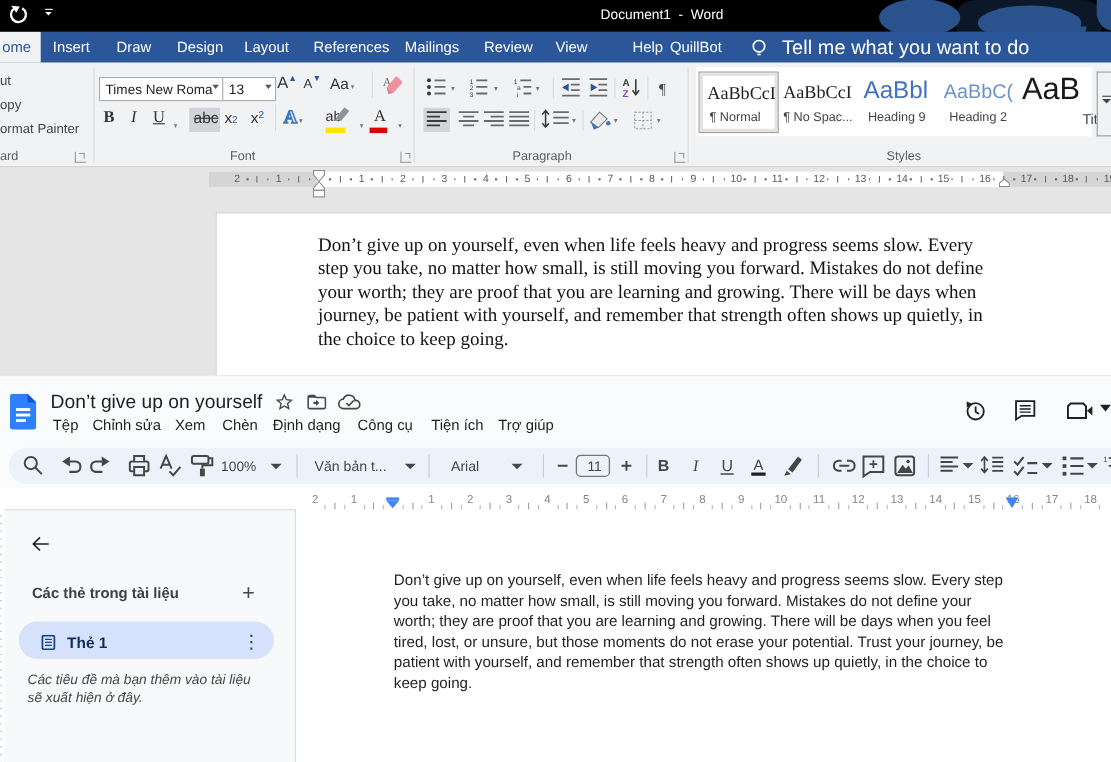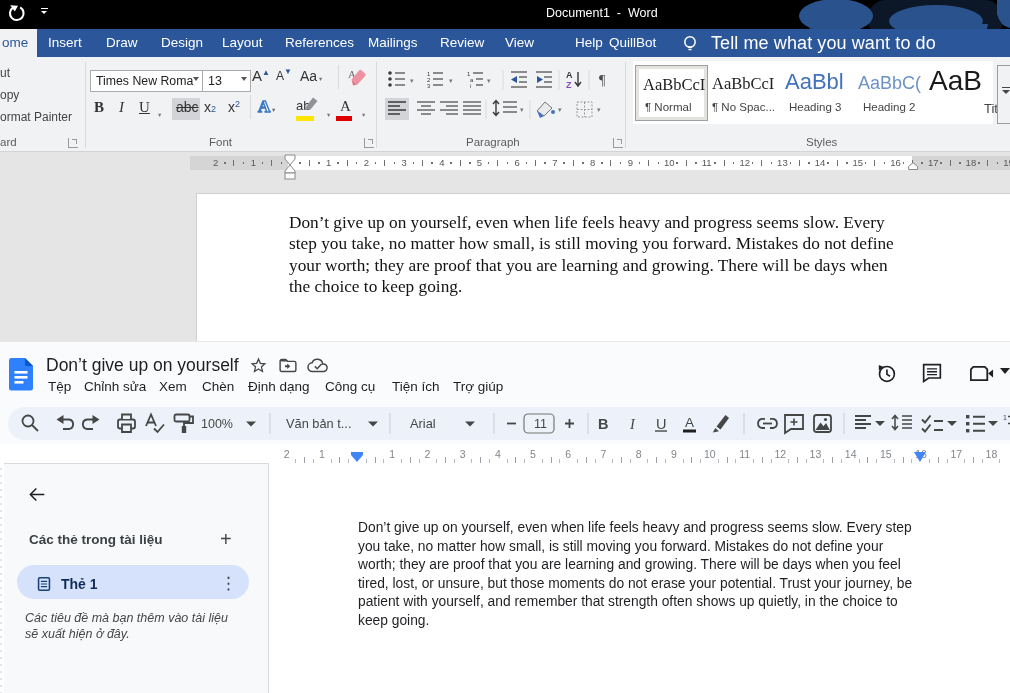--- a/index.html
+++ b/index.html
@@ -181,21 +181,21 @@
     <div class="sep" style="left:625px;"></div>
 
     <div class="abs" style="left:633px;top:4px;width:360px;height:63px;background:#fff;"></div>
     <div class="glabel" style="left:806px;">Styles</div>
     <div class="abs" style="left:635px;top:8px;width:71px;height:54px;background:#fff;border:1px solid #9f9f9f;box-shadow:inset 0 0 0 3px #e5e3df;"></div>
     <div class="abs" style="left:643px;top:18px;font-size:16.5px;color:#222;font-family:'Liberation Serif',serif;">AaBbCcI</div>
     <div class="abs" style="left:645px;top:44px;font-size:11.5px;color:#444;">¶ Normal</div>
     <div class="abs" style="left:712px;top:17px;font-size:16.5px;color:#222;font-family:'Liberation Serif',serif;">AaBbCcI</div>
     <div class="abs" style="left:712px;top:44px;font-size:11.5px;color:#444;">¶ No Spac...</div>
     <div class="abs" style="left:785px;top:12px;font-size:22px;color:#4271be;">AaBbl</div>
-    <div class="abs" style="left:789px;top:44px;font-size:11.5px;color:#444;">Heading 3</div>
+    <div class="abs" style="left:789px;top:44px;font-size:11.5px;color:#444;">Heading 9</div>
     <div class="abs" style="left:858px;top:16px;font-size:18px;color:#6c92c6;">AaBbC(</div>
     <div class="abs" style="left:863px;top:44px;font-size:11.5px;color:#444;">Heading 2</div>
     <div class="abs" style="left:929px;top:8px;font-size:28px;color:#1a1a1a;">AaB</div>
     <div class="abs" style="left:984px;top:44px;font-size:13px;color:#444;">Title</div>
     <div class="abs" style="left:997px;top:8px;width:13px;height:57px;background:#f1f2f3;border:1px solid #9b9b9b;border-right:none;"></div>
     <div class="abs" style="left:1002px;top:30px;width:8px;border-top:1.5px solid #444;"></div>
     <div class="abs" style="left:1002px;top:33px;width:0;height:0;border-left:4px solid transparent;border-right:4px solid transparent;border-top:4.5px solid #444;"></div>
   </div>
 
   <div class="abs" style="top:151px;left:0;width:1010px;height:190px;background:#e5e5e5;"></div>
@@ -299,20 +299,21 @@
     <svg class="abs" style="left:908px;top:10px" width="10" height="8" viewBox="0 0 10 8">
       <path d="M0.5 7.5 L0.5 4.5 L5 0.7 L9.5 4.5 L9.5 7.5 Z" fill="#fdfdfd" stroke="#8a8a8a"></path>
     </svg>
   </div>
 
   <div class="abs" id="wpage">
     <div id="wtext">
       <div>Don’t give up on yourself, even when life feels heavy and progress seems slow. Every</div>
       <div>step you take, no matter how small, is still moving you forward. Mistakes do not define</div>
       <div>your worth; they are proof that you are learning and growing. There will be days when</div>
+      <div>journey, be patient with yourself, and remember that strength often shows up quietly, in</div>
       <div>the choice to keep going.</div>
     </div>
   </div>
 
   <div class="abs" id="docs">
 
     <svg class="abs" style="left:9px;top:16px" width="24" height="33" viewBox="0 0 24 33">
       <path d="M2 0 L16 0 L24 8 L24 30 A2.5 2.5 0 0 1 21.5 32.5 L2.5 32.5 A2.5 2.5 0 0 1 0 30 L0 2.5 A2.5 2.5 0 0 1 2 0 Z" fill="#2e80fc" transform="translate(0,0)"></path>
       <path d="M16 0 L24 8 L17.5 8 A1.5 1.5 0 0 1 16 6.5 Z" fill="#0b57d0"></path>
       <rect x="5.5" y="13" width="13" height="2.6" fill="#fff"></rect>

